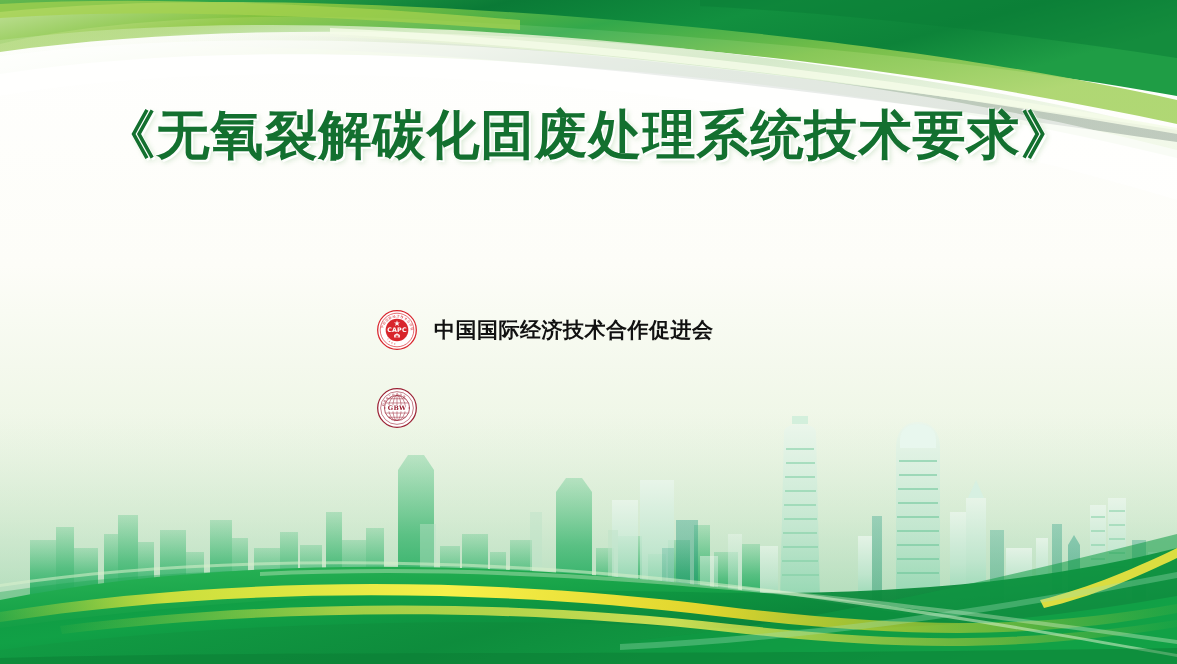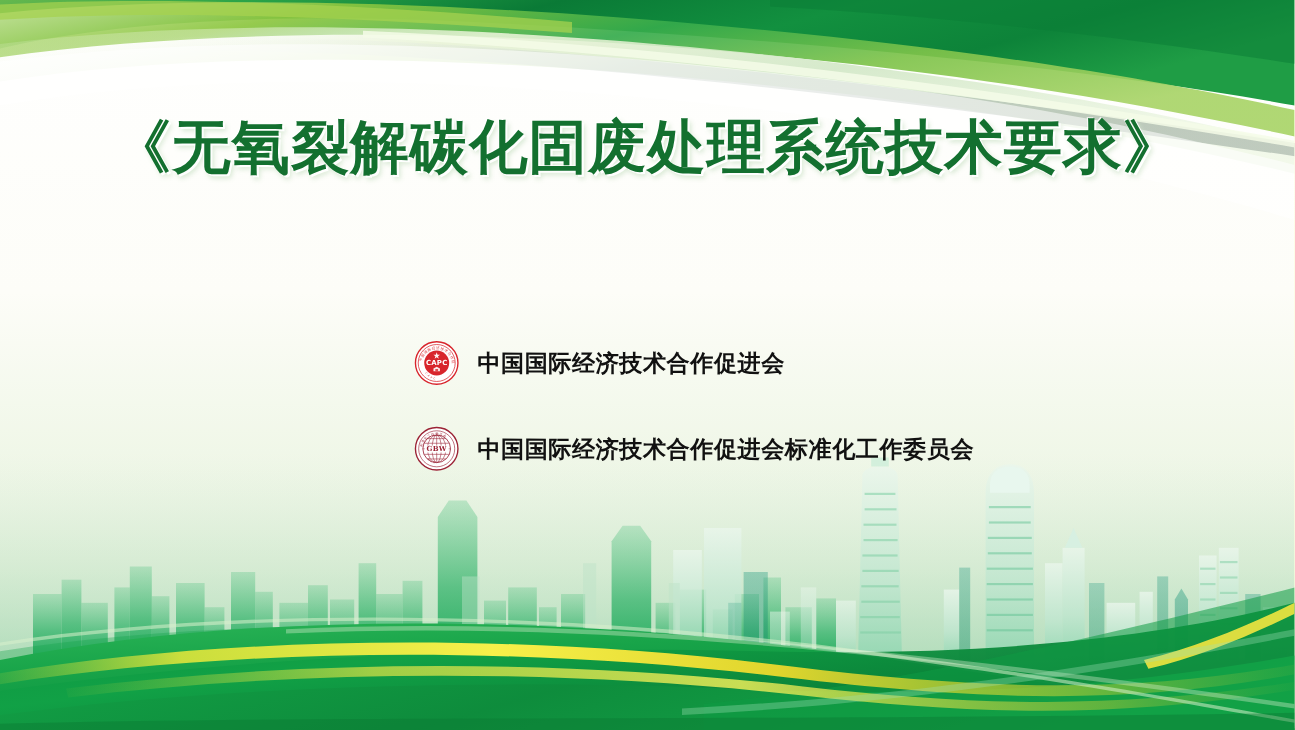--- a/index.html
+++ b/index.html
@@ -9,21 +9,21 @@
   }
   body {
     font-family: "DejaVu Sans", "Liberation Sans", sans-serif;
   }
 
   .slide {
     position: relative;
     width: 1177px;
     height: 664px;
     overflow: hidden;
-    background: #fef9c3;
+    background: #f0abfc;
   }
 
   
   .bg-svg {
     position: absolute;
     left: 0; top: 0;
     width: 1177px;
     height: 664px;
     display: block;
   }
@@ -461,18 +461,17 @@
           <rect x="24" y="43" width="52" height="15" fill="#ffffff"></rect>
           <text x="50" y="55" text-anchor="middle" font-family="DejaVu Serif, Liberation Serif, serif" font-size="15" font-weight="bold" fill="#9b2335" letter-spacing="0.5">GBW</text>
 
           <text font-family="DejaVu Sans, Liberation Sans, sans-serif" font-size="7" fill="#9b2335" letter-spacing="1.2">
             <textPath href="#gbwArcTop" startOffset="6%">标准化工作委员会</textPath>
           </text>
           <text font-family="DejaVu Sans, Liberation Sans, sans-serif" font-size="5" fill="#9b2335" letter-spacing="1">
             <textPath href="#gbwArcBot" startOffset="22%">G B W</textPath>
           </text>
         </svg>
-        <span class="org-label">中国国际经济技术合作促进会标准化工作委员会</span>
       </div>
 
     </div>
   </div>
 </div>
 
 </body></html>

